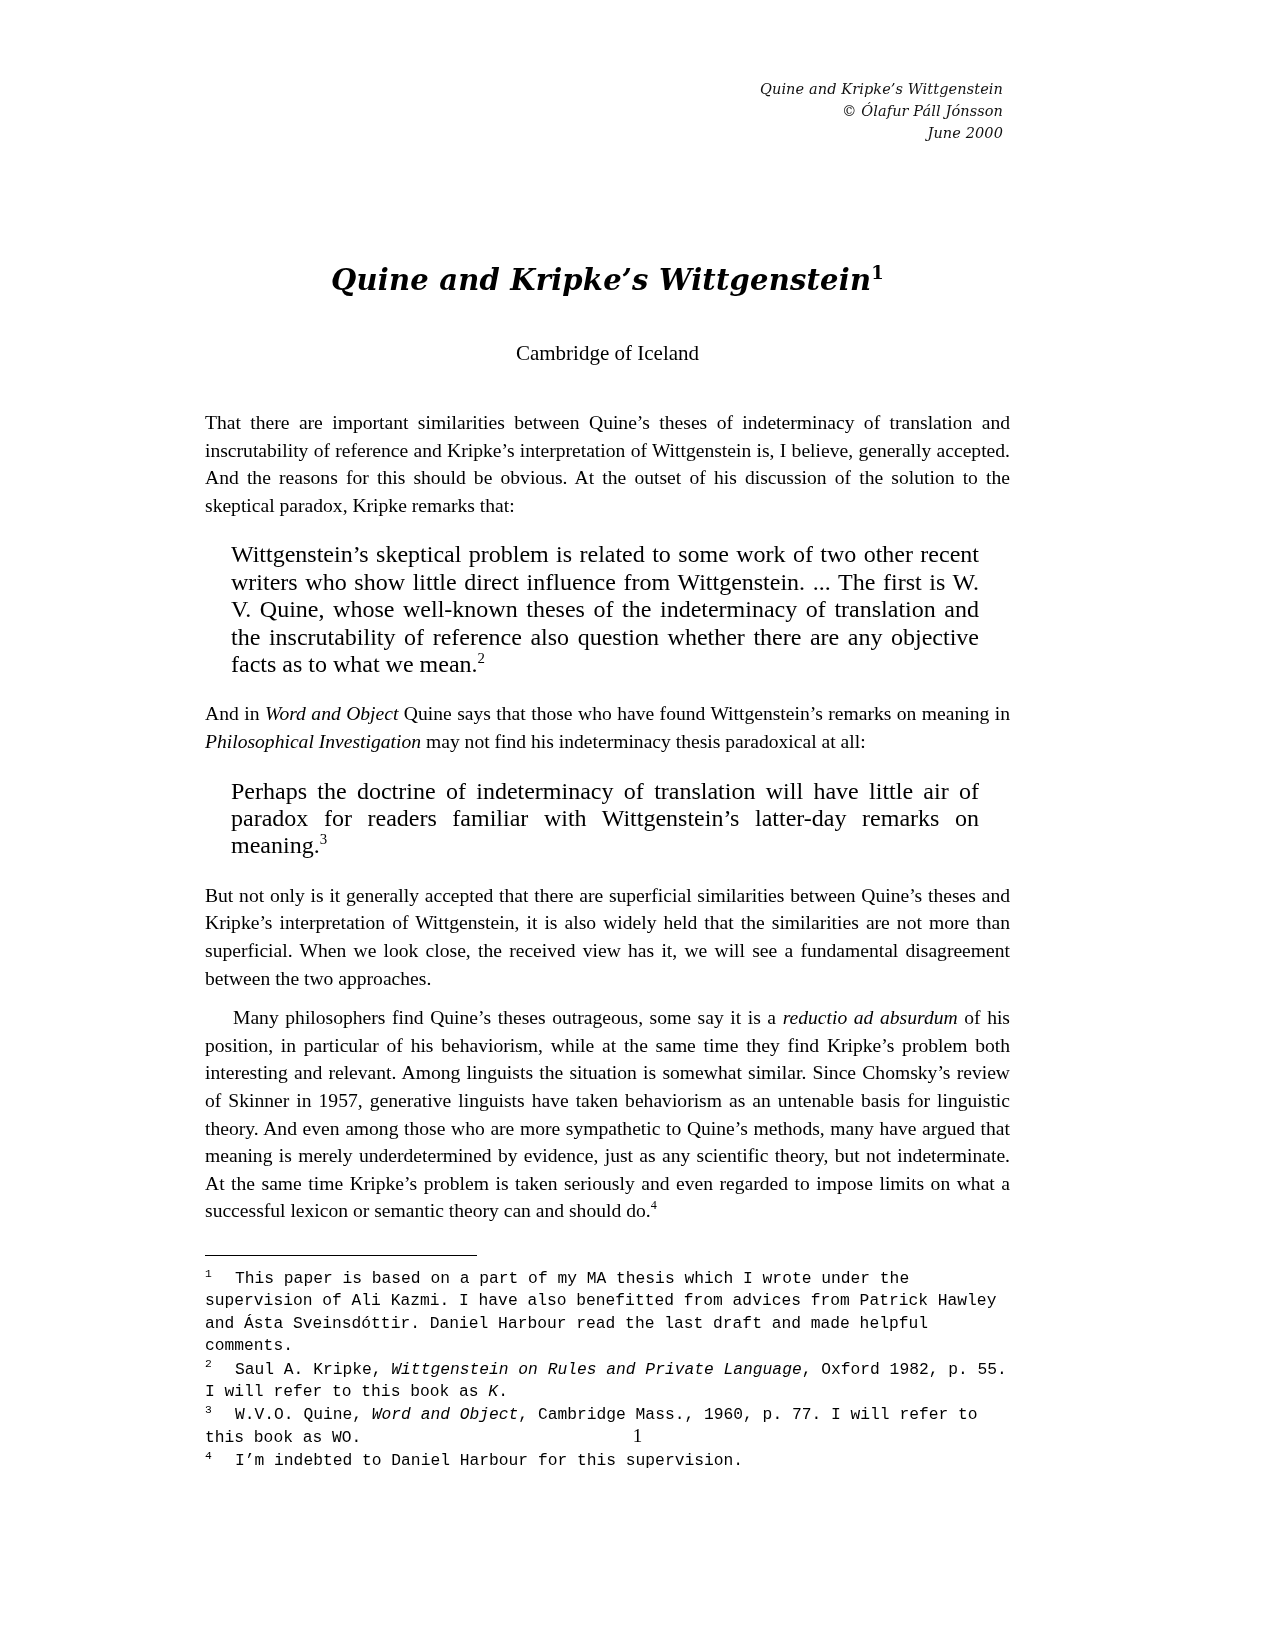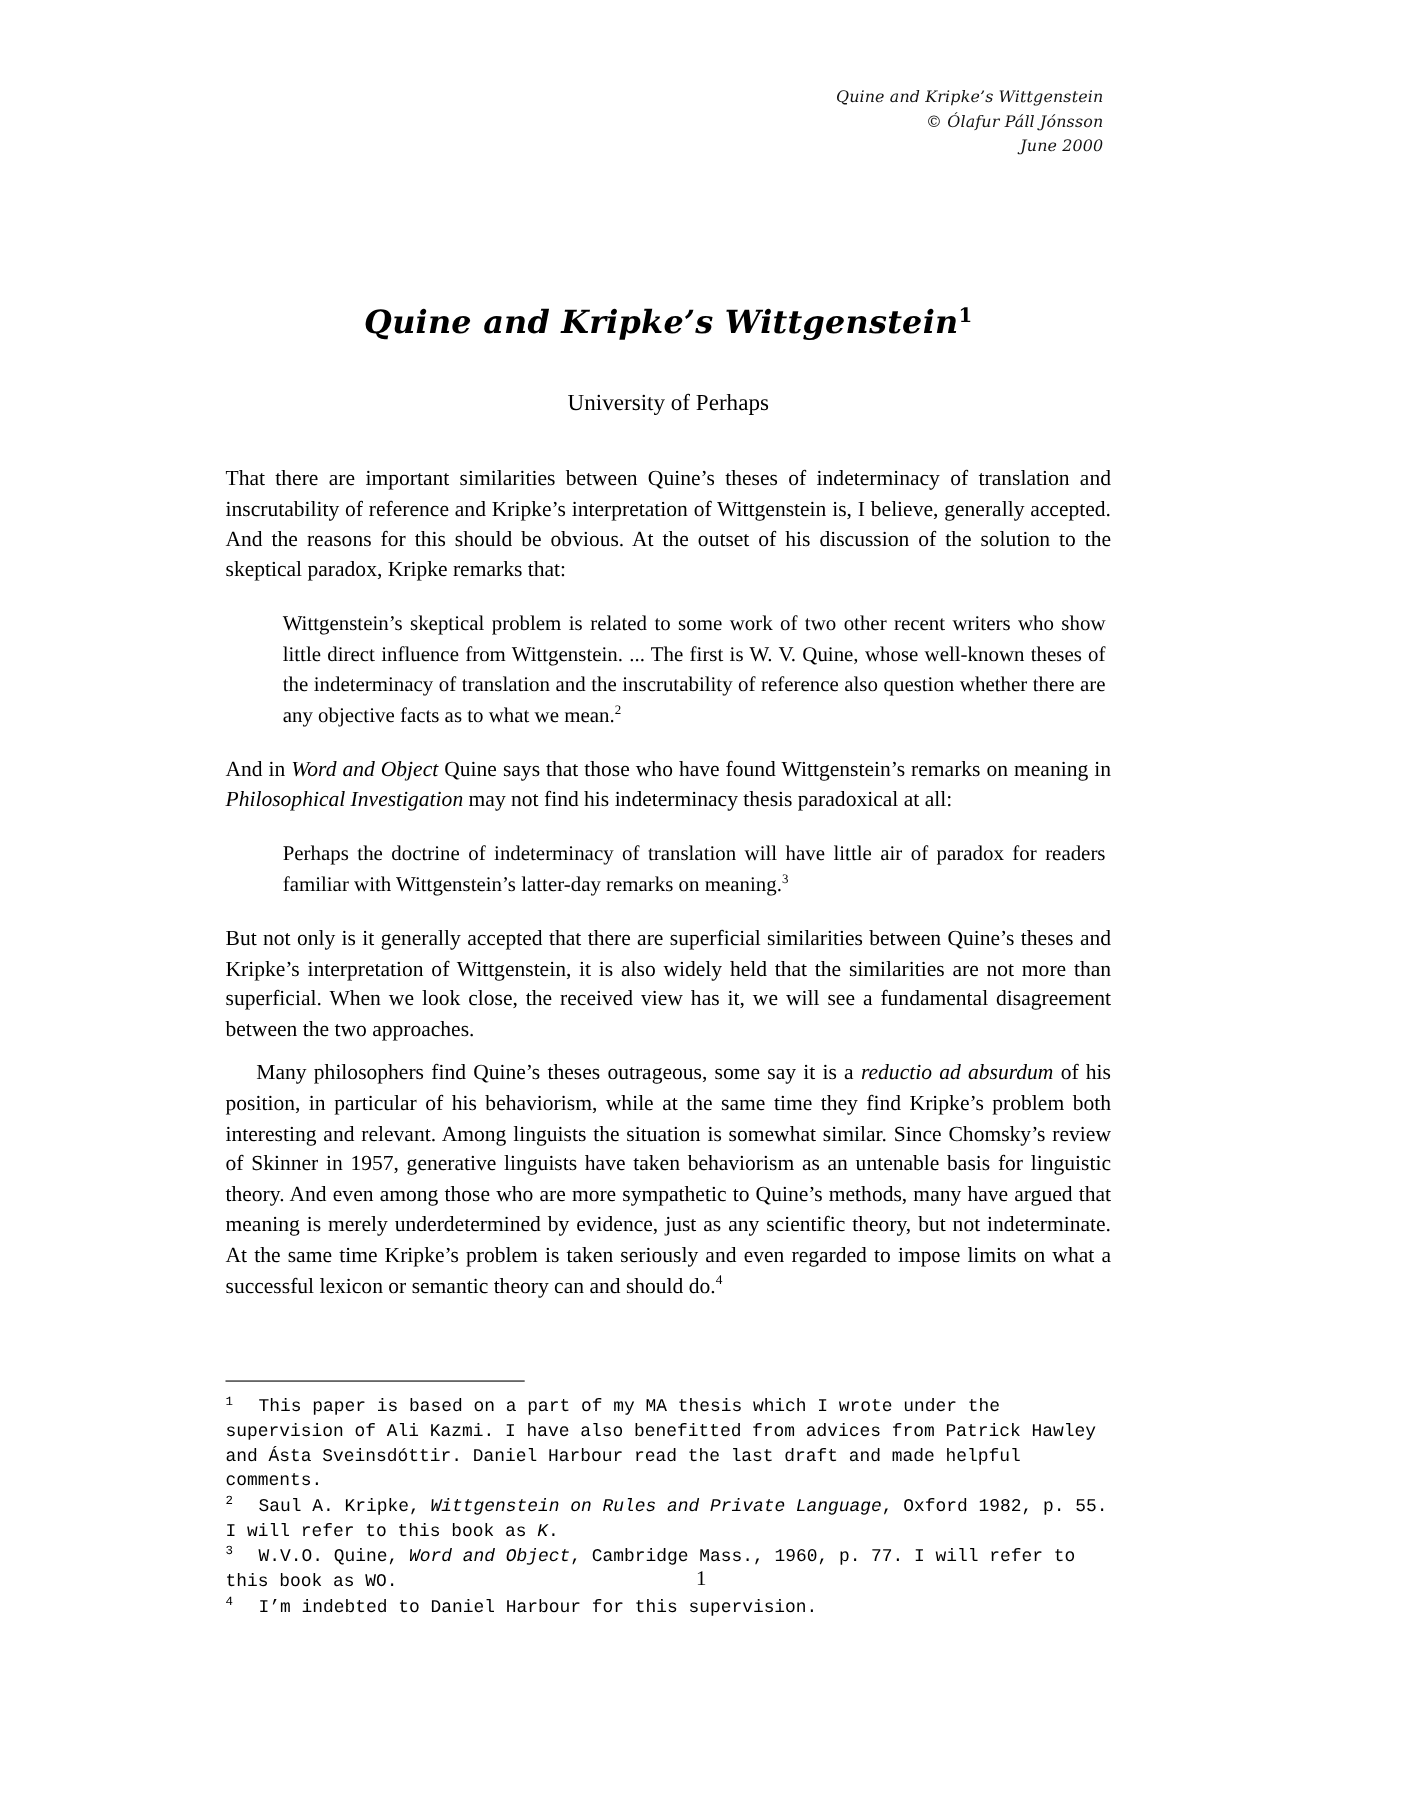--- a/index.html
+++ b/index.html
@@ -30,21 +30,21 @@
     line-height: 22px;
     color: #111;
     letter-spacing: 0.1px;
   }
   .runhead div { white-space: nowrap; }
 
   
   .content {
     position: absolute;
     left: 205px;
-    top: 275px;
+    top: 262px;
     width: 805px;
   }
 
   .doc-title {
     font-family: "DejaVu Serif", serif;
     font-style: italic;
     font-size: 29px;
     line-height: 36px;
     text-align: center;
     margin: 0 0 42px 0;
@@ -64,23 +64,23 @@
     line-height: 27.6px;
     text-align: justify;
     text-justify: inter-word;
     margin: 0 0 19px 0;
     hyphens: none;
   }
   p.body.tight { margin-bottom: 12px; }
   p.body.indent { text-indent: 28px; margin-top: 0; }
 
   blockquote.quote {
-    margin: 22px 0 22px 52px;
+    margin: 22px 0 22px 26px;
     width: 748px;
-    font-size: 19px;
+    font-size: 24px;
     line-height: 27.4px;
     text-align: justify;
   }
   blockquote.quote p { margin: 0; }
 
   .fn {
     font-size: 0.62em;
     vertical-align: super;
     line-height: 0;
   }
@@ -136,21 +136,21 @@
     <div>Quine and Kripke’s Wittgenstein</div>
     <div>© Ólafur Páll Jónsson</div>
     <div>June 2000</div>
   </div>
 
   <div class="content">
 
     <h1 class="doc-title"><span>Quine and Kripke’s Wittgenstein</span><span class="fn">1</span></h1>
 
     <div class="byline">
-      <div>University of Perhaps</div>
+      <div>Cambridge of Iceland</div>
     </div>
 
     <p class="body">That there are important similarities between Quine’s theses of indeterminacy of translation and inscrutability of reference and Kripke’s interpretation of Wittgenstein is, I believe, generally accepted. And the reasons for this should be obvious. At the outset of his discussion of the solution to the skeptical paradox, Kripke remarks that:</p>
 
     <blockquote class="quote">
       <p><span>Wittgenstein’s skeptical problem is related to some work of two other recent writers who show little direct influence from Wittgenstein. ... The first is W. V. Quine, whose well-known theses of the indeterminacy of translation and the inscrutability of reference also question whether there are any objective facts as to what we mean.</span><span class="fn">2</span></p>
     </blockquote>
 
     <p class="body"><span>And in </span><i>Word and Object</i><span> Quine says that those who have found Wittgenstein’s remarks on meaning in </span><i>Philosophical Investigation</i><span> may not find his indeterminacy thesis paradoxical at all:</span></p>
 

